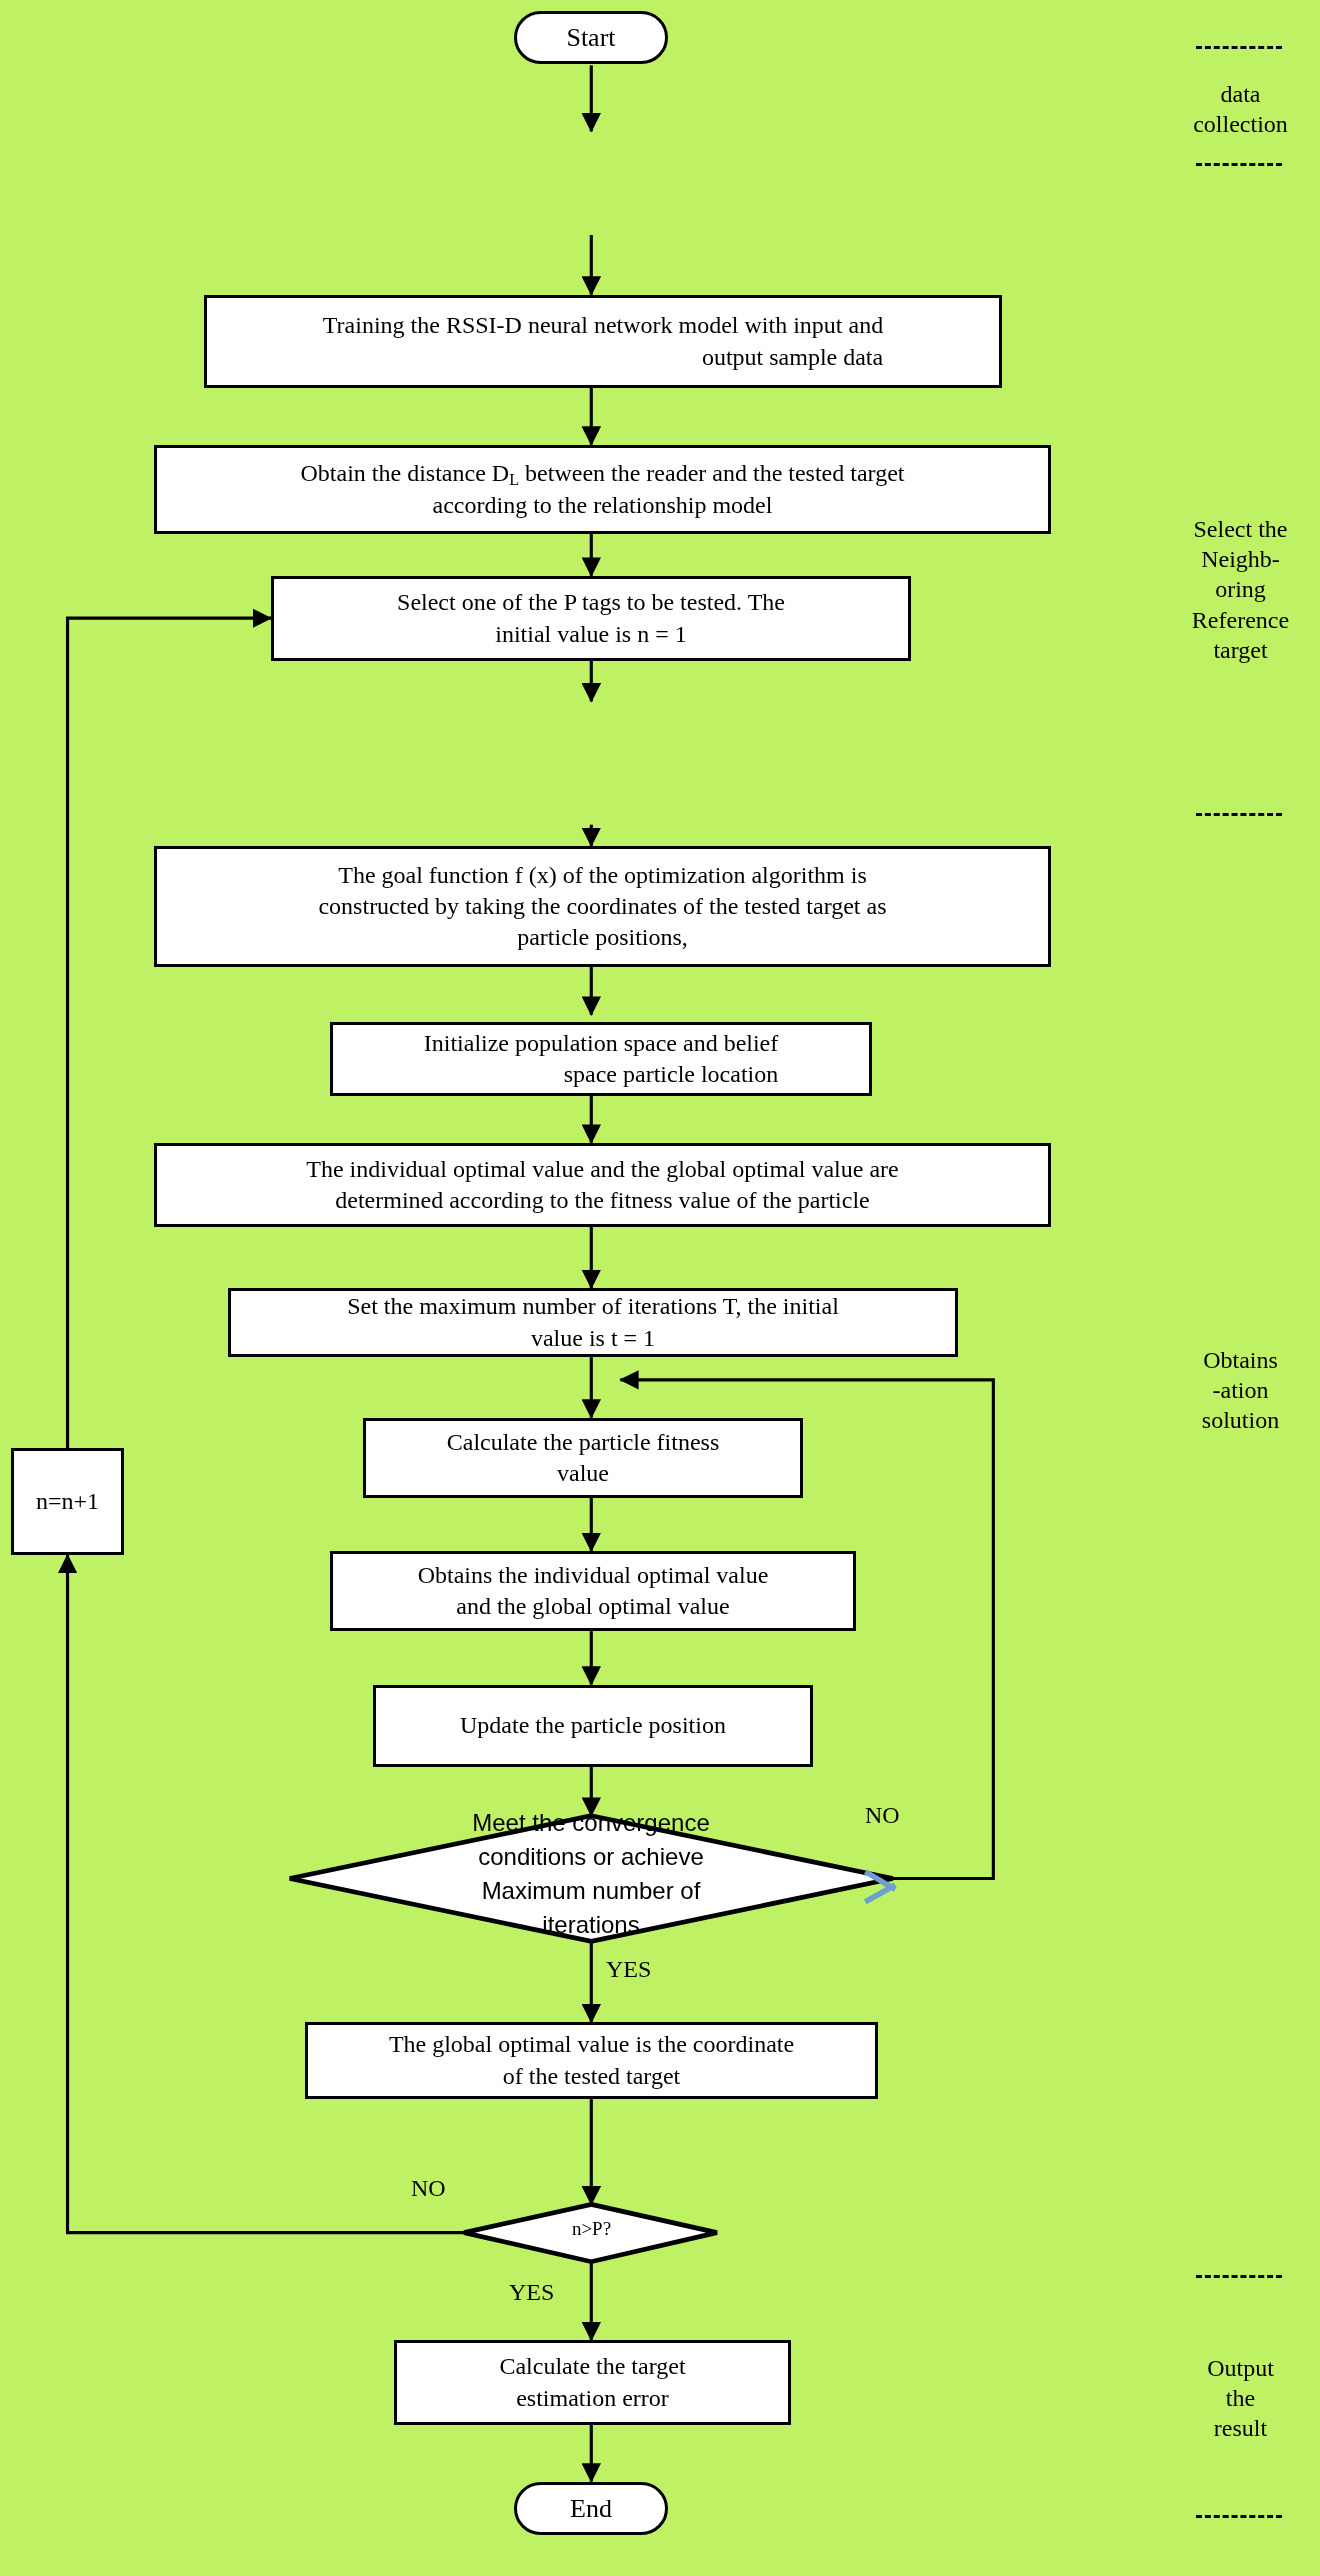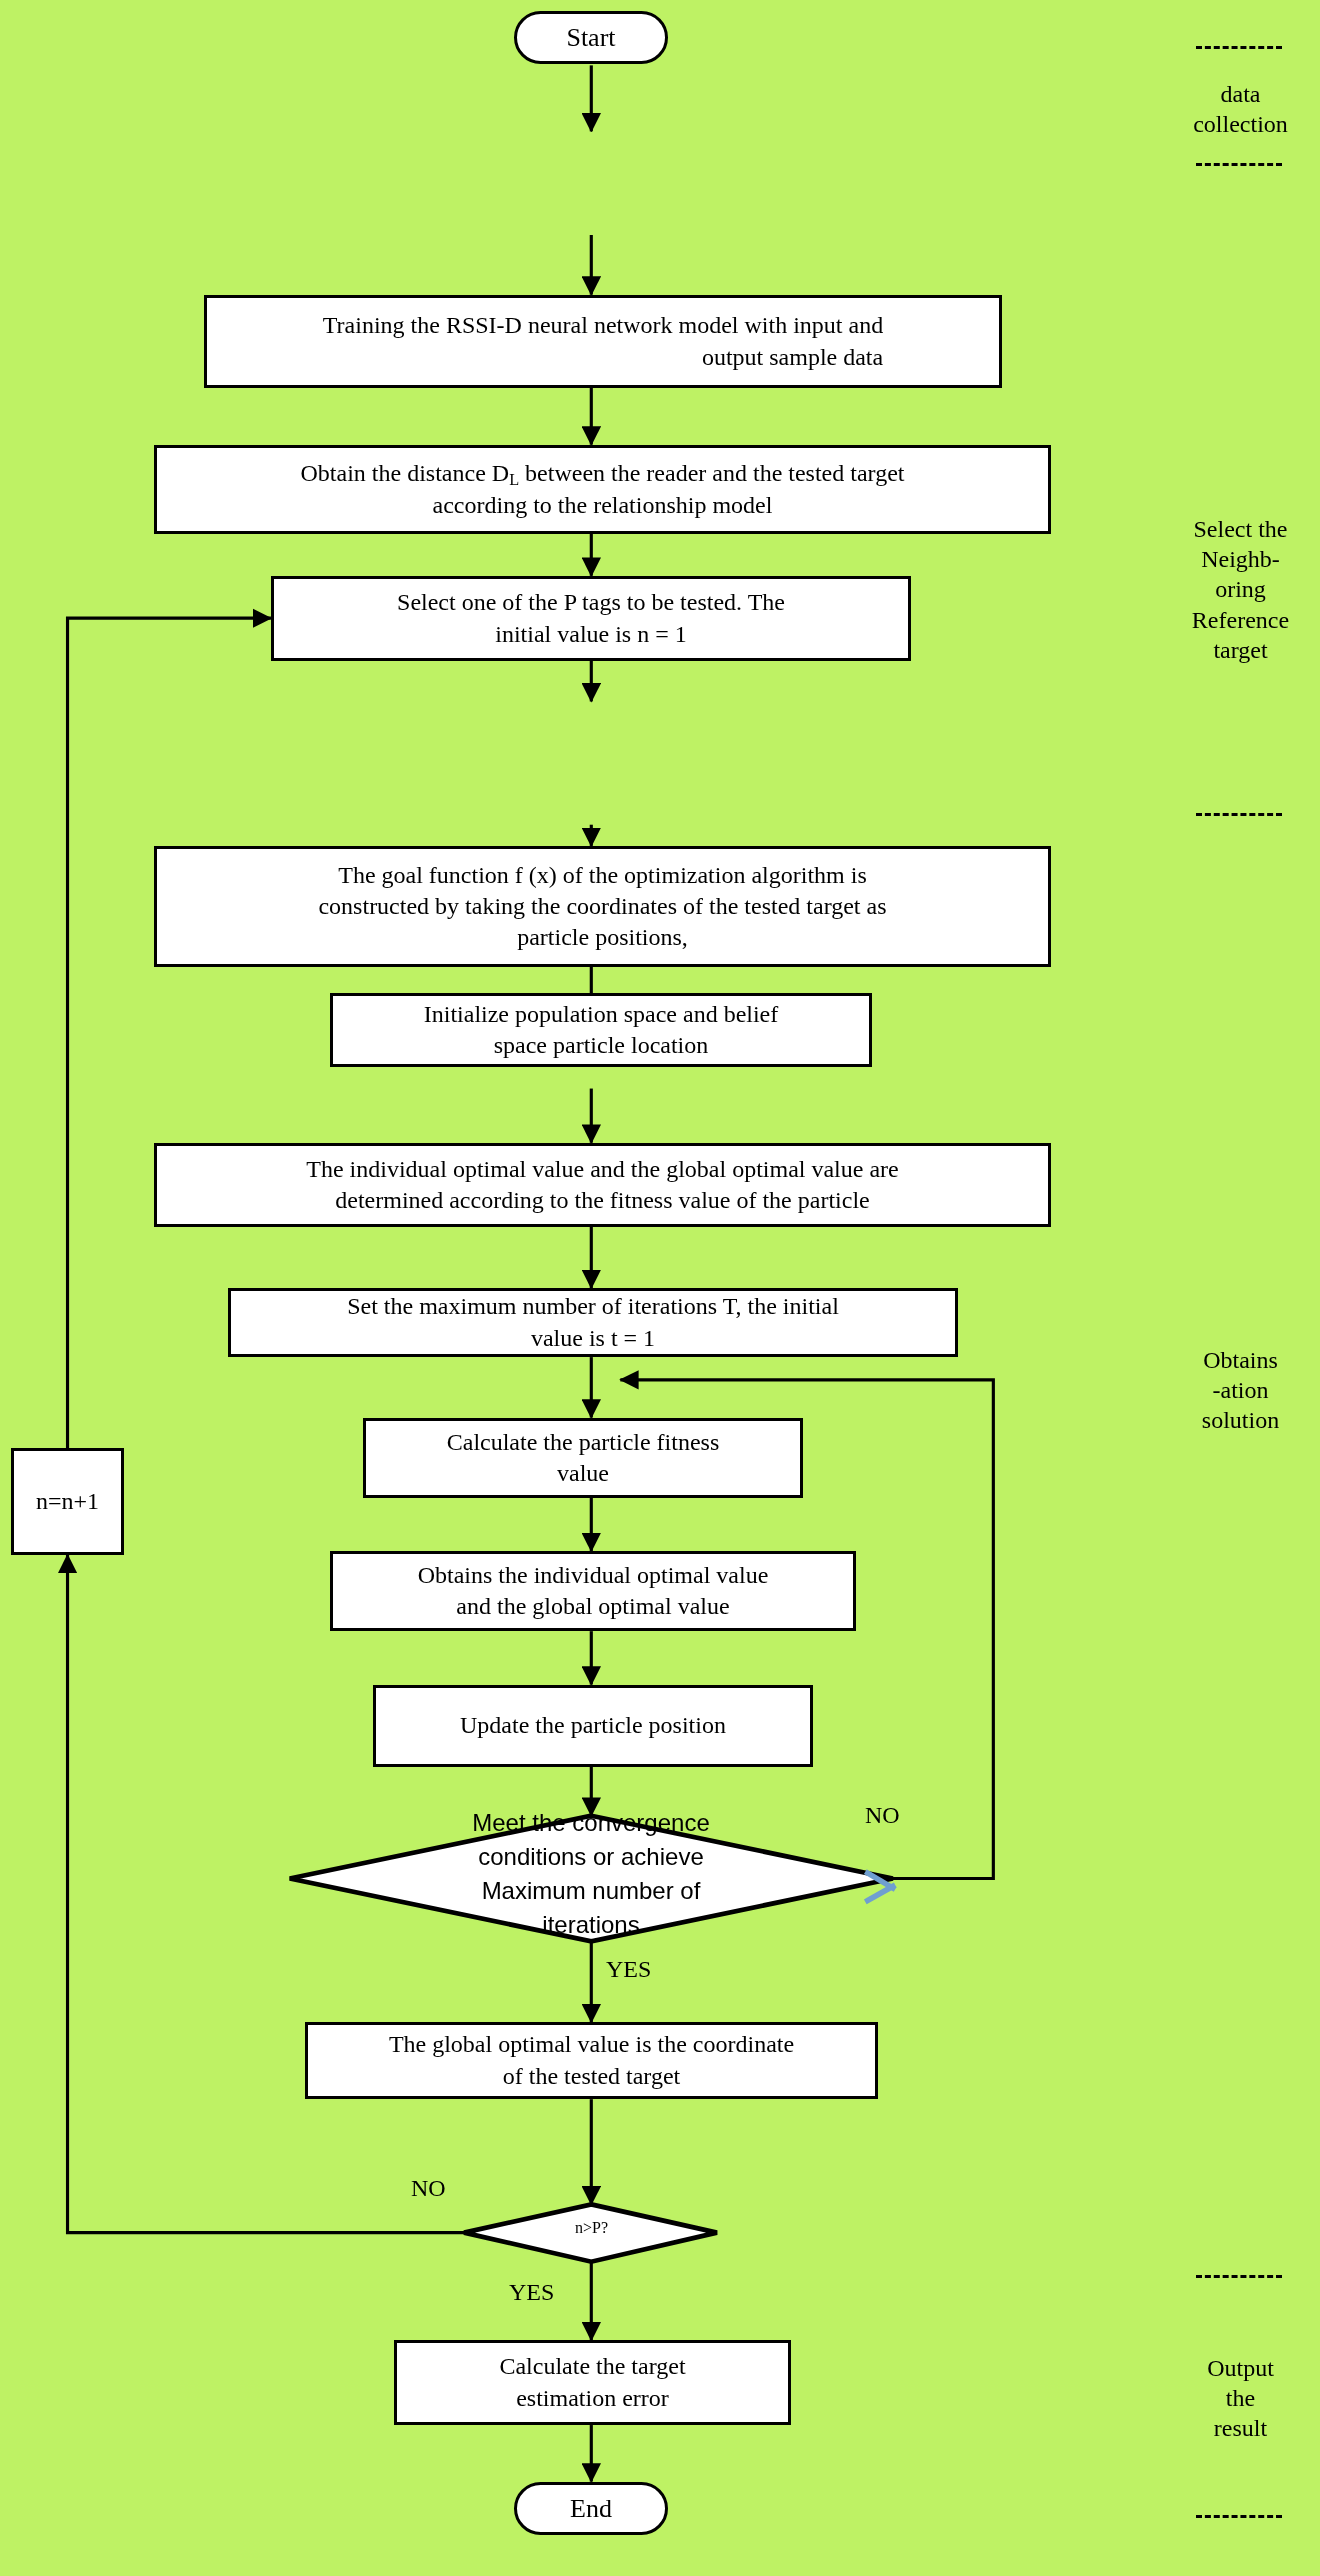--- a/index.html
+++ b/index.html
@@ -55,21 +55,21 @@
     text-align:center;
     white-space:pre-line;
     background:transparent;
   }
   #dia-converge-label{
     font-family:"Liberation Sans","DejaVu Sans",sans-serif;
     font-size:24px;
     line-height:1.42;
   }
   #dia-np-label{
-    font-size:16px;
+    font-size:19px;
     line-height:1.2;
   }
   
   .edge-label{
     position:absolute;
     font-size:24px;
     white-space:nowrap;
   }
   
   .phase{
@@ -175,21 +175,21 @@
 initial value is n = 1</span>
   </div>
 
 
   <div class="node proc" style="left:154px;top:846px;width:897px;height:121px;">
     <span class="txt">The goal function f (x) of the optimization algorithm is
 constructed by taking the coordinates of the tested target as
 particle positions,</span>
   </div>
 
-  <div class="node proc" style="left:330px;top:993px;width:542px;height:74px;">
+  <div class="node proc" style="left:330px;top:1022px;width:542px;height:74px;text-align:right;">
     <span class="txt">Initialize population space and belief
 space particle location</span>
   </div>
 
   <div class="node proc" style="left:154px;top:1143px;width:897px;height:84px;">
     <span class="txt">The individual optimal value and the global optimal value are
 determined according to the fitness value of the particle</span>
   </div>
 
   <div class="node proc" style="left:228px;top:1288px;width:730px;height:69px;">

